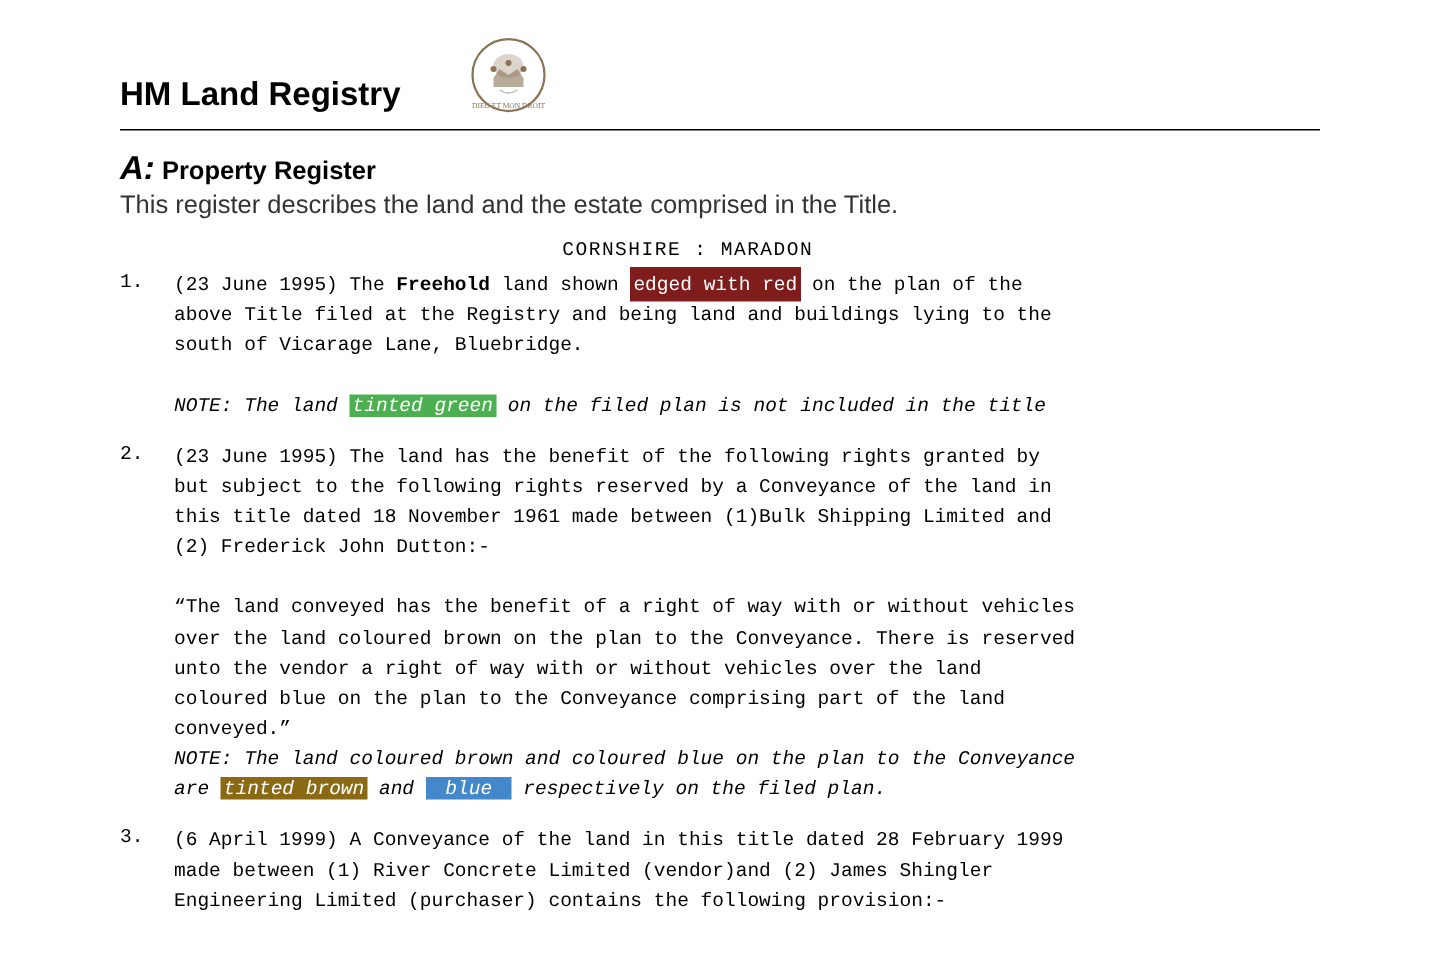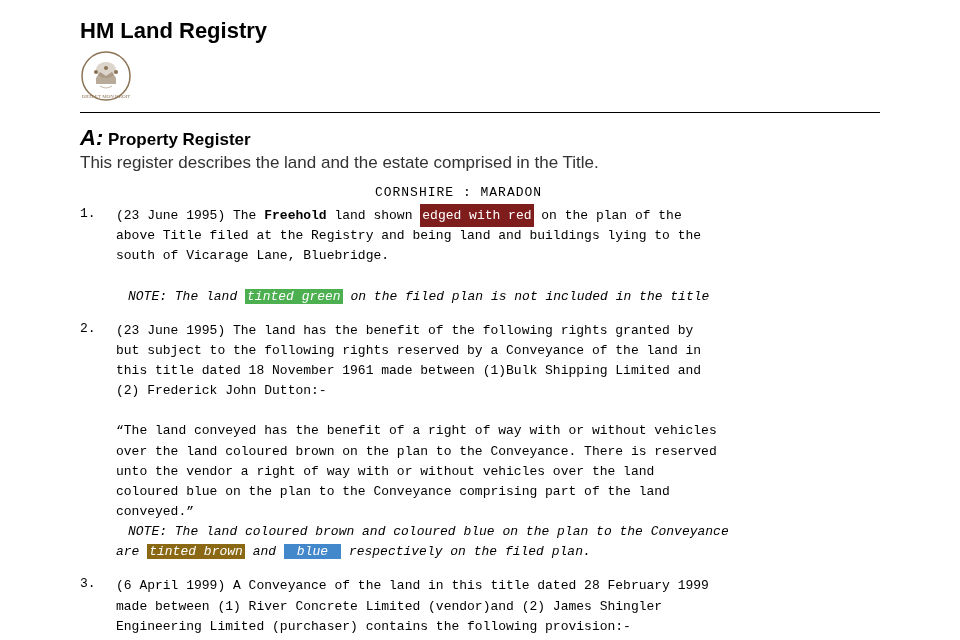--- a/index.html
+++ b/index.html
@@ -28,22 +28,23 @@
     }
 
     .crest {
       width: 52px;
       height: 52px;
       margin-top: 6px;
     }
 
     .header-left {
       display: flex;
-      flex-direction: column;
-      align-items: flex-start;
+      flex-direction: row;
+      align-items: flex-end;
+      gap: 46px;
     }
 
     .title-number-block {
       text-align: right;
     }
 
     .title-number {
       font-family: Arial, sans-serif;
       font-size: 16px;
       font-weight: bold;
@@ -134,21 +135,20 @@
     }
 
     .highlight-blue {
       background-color: #4488cc;
       color: #fff;
       padding: 0 13px;
     }
 
     .note-italic {
       font-style: italic;
-      margin-left: 12px;
     }
 
     .quote-block {
       margin: 8px 0;
       font-family: 'Courier New', Courier, monospace;
       font-size: 13px;
       line-height: 1.55;
     }
   </style>
 </head>

